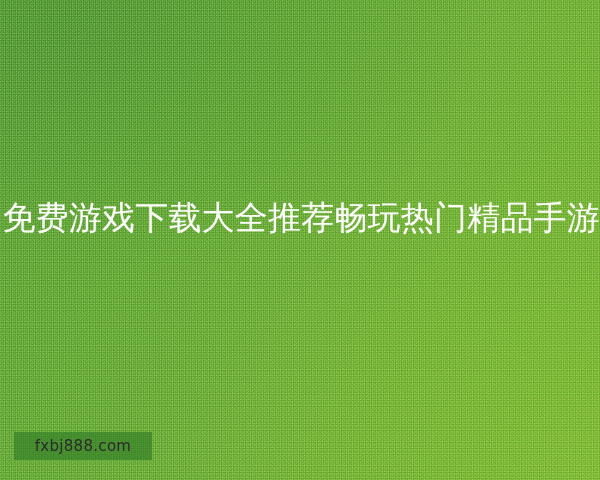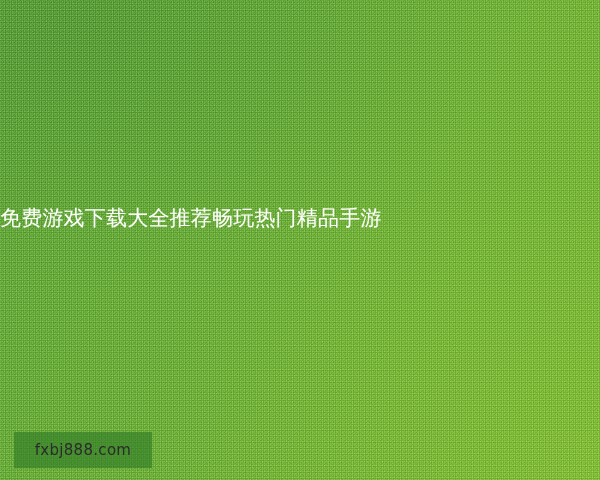--- a/index.html
+++ b/index.html
@@ -72,38 +72,38 @@
         rgba(0,0,0,0.45) 0deg 11deg, rgba(255,255,255,0.45) 11deg 22deg);
     background-size: 3px 3px, 4px 4px;
   }
 
   
   .headline {
     position: absolute;
     left: 0;
     right: 0;
     top: 198px;
-    text-align: left;
+    text-align: right;
     color: #fbfdf8;
-    font-size: 21px;
+    font-size: 33px;
     line-height: 40px;
     font-weight: 400;
     letter-spacing: 0.2px;
     white-space: nowrap;
     text-shadow: 0 0 1px rgba(255,255,255,0.30);
   }
   .headline .line { display: block; }
 
   
   .watermark {
     position: absolute;
     left: 14px;
     top: 432px;
     width: 138px;
-    height: 36px;
+    height: 28px;
     background: rgba(46,122,38,0.62);
     display: flex;
     align-items: center;
     justify-content: center;
   }
   .watermark-text {
     color: #2b2b2b;
     font-size: 15px;
     letter-spacing: 0.3px;
     font-weight: 400;

